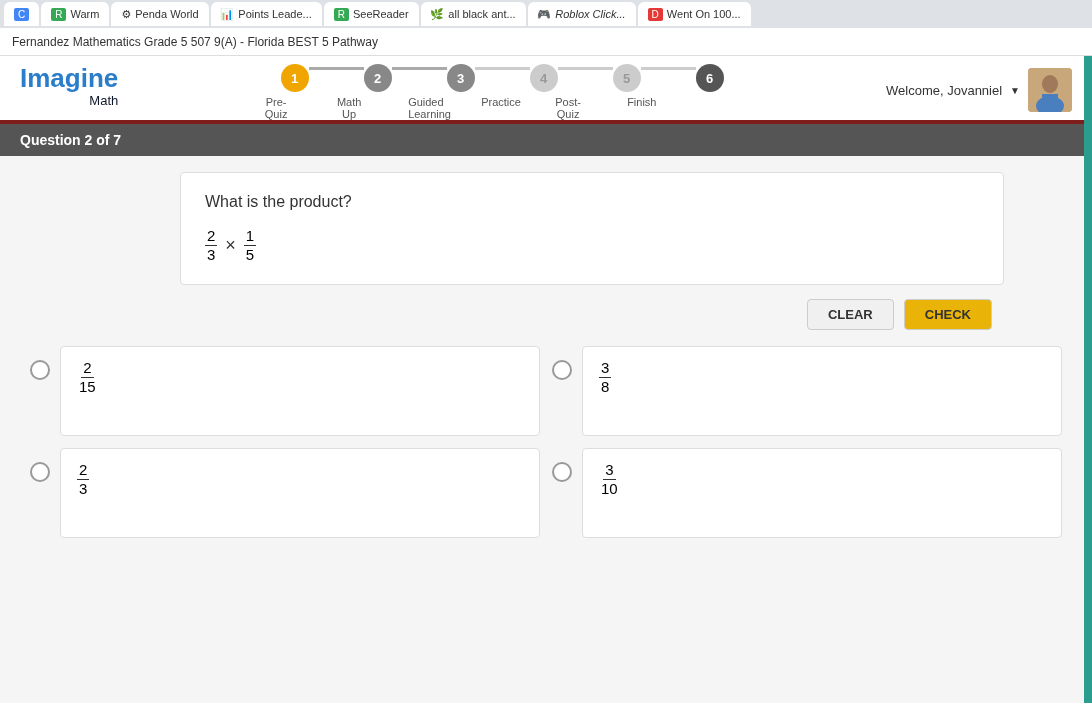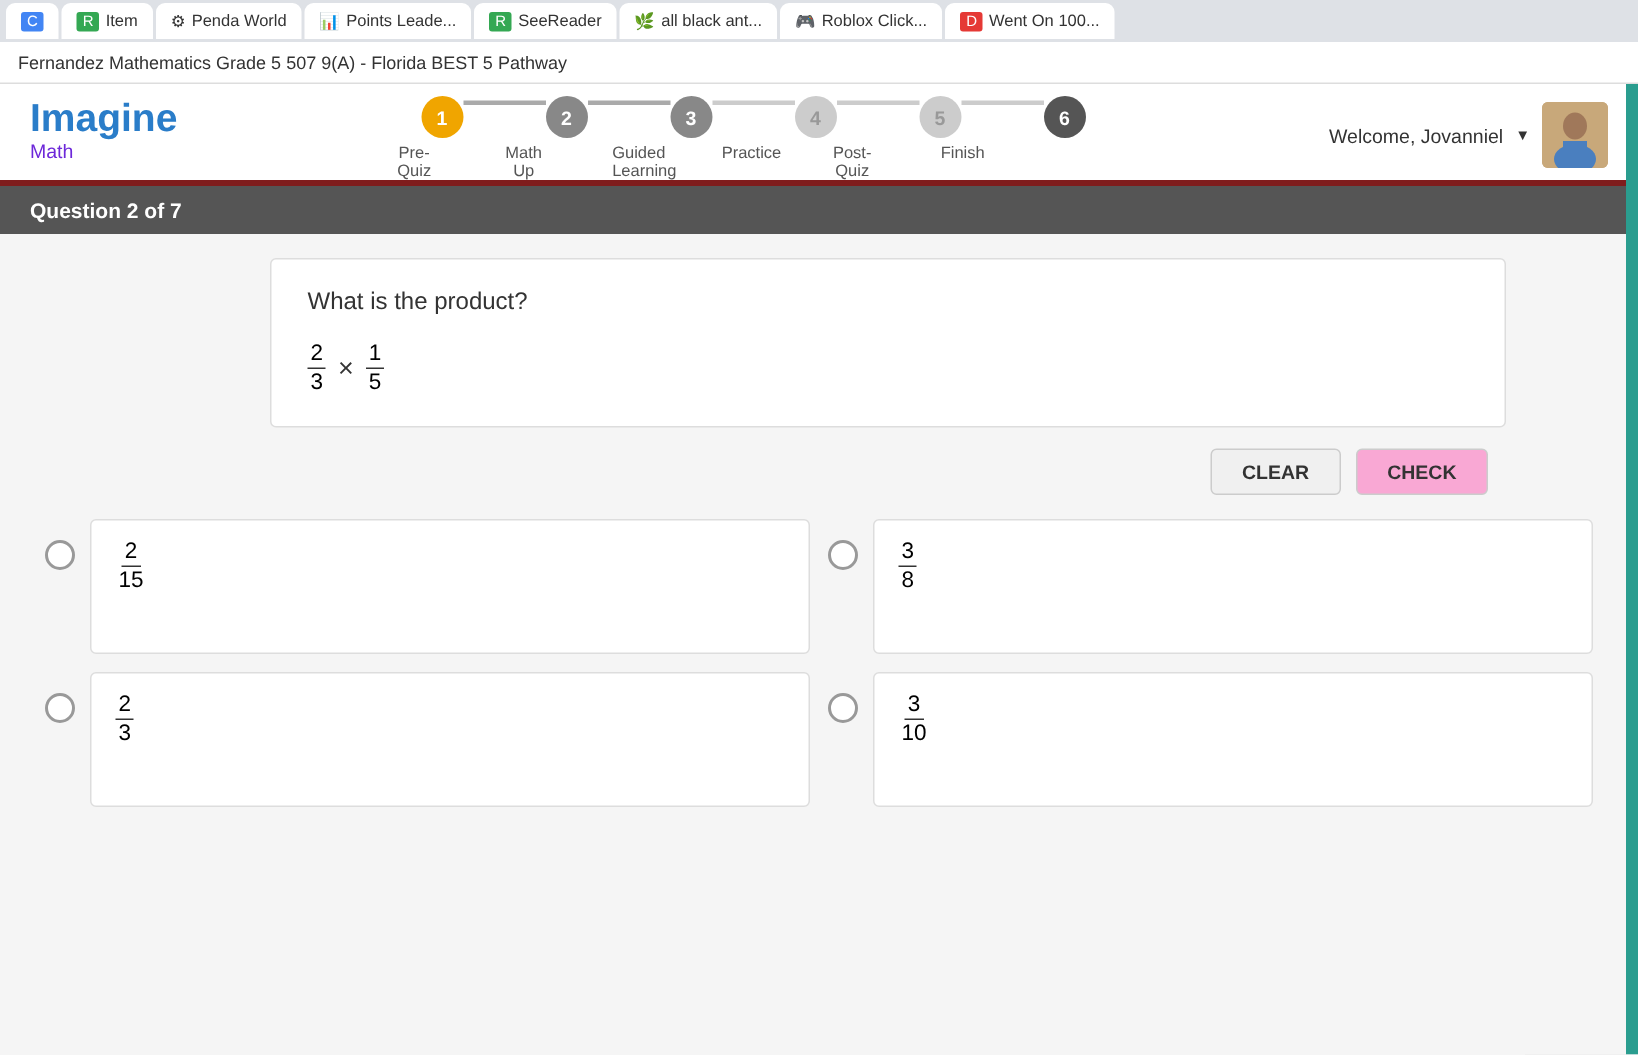--- a/index.html
+++ b/index.html
@@ -71,21 +71,22 @@
       flex-direction: column;
     }
     .logo-imagine {
       font-size: 26px;
       font-weight: bold;
       color: #2a7dc9;
       line-height: 1.1;
     }
     .logo-math {
       font-size: 13px;
-      color: #6d28d9;
+      color: #0f172a;
+      text-align: right;
     }
 
     .step-circle {
       width: 28px;
       height: 28px;
       border-radius: 50%;
       display: flex;
       align-items: center;
       justify-content: center;
       font-size: 13px;
@@ -233,21 +234,21 @@
       font-size: 13px;
       font-weight: bold;
       cursor: pointer;
       border: 1px solid #ccc;
     }
     .btn-clear {
       background: #f0f0f0;
       color: #333;
     }
     .btn-check {
-      background: #f9a8d4;
+      background: #eab308;
       color: #333;
     }
 
     
     .answer-grid {
       display: grid;
       grid-template-columns: 1fr 1fr;
       gap: 12px;
       margin-top: 16px;
       padding: 0 10px;
@@ -313,41 +314,41 @@
   </style>
 </head>
 <body>
 
 <div class="tab-bar">
   <div class="tab">
     <span style="background:#4285f4;color:#fff;padding:1px 4px;font-size:10px;border-radius:2px;">C</span>
   </div>
   <div class="tab">
     <span style="background:#34a853;color:#fff;padding:1px 4px;font-size:10px;border-radius:2px;">R</span>
-    <span style="font-size:11px;color:#333;">Item</span>
+    <span style="font-size:11px;color:#333;">Warm</span>
   </div>
   <div class="tab">
     <span style="font-size:11px;color:#333;">⚙</span>
     <span style="font-size:11px;color:#333;">Penda World</span>
   </div>
   <div class="tab">
     <span style="font-size:11px;color:#333;">📊</span>
     <span style="font-size:11px;color:#333;">Points Leade...</span>
   </div>
   <div class="tab active">
     <span style="background:#34a853;color:#fff;padding:1px 4px;font-size:10px;border-radius:2px;">R</span>
     <span style="font-size:11px;color:#333;">SeeReader</span>
   </div>
   <div class="tab">
     <span style="font-size:11px;">🌿</span>
     <span style="font-size:11px;color:#333;">all black ant...</span>
   </div>
   <div class="tab">
     <span style="font-size:11px;">🎮</span>
-    <span style="font-size:11px;color:#333;">Roblox Click...</span>
+    <span style="font-size:11px;color:#333;font-style:italic;">Roblox Click...</span>
   </div>
   <div class="tab">
     <span style="background:#e53935;color:#fff;padding:1px 4px;font-size:10px;border-radius:2px;">D</span>
     <span style="font-size:11px;color:#333;">Went On 100...</span>
   </div>
 </div>
 
 <div class="breadcrumb-bar">
   <span>Fernandez Mathematics Grade 5 507 9(A) - Florida BEST 5 Pathway</span>
 </div>

